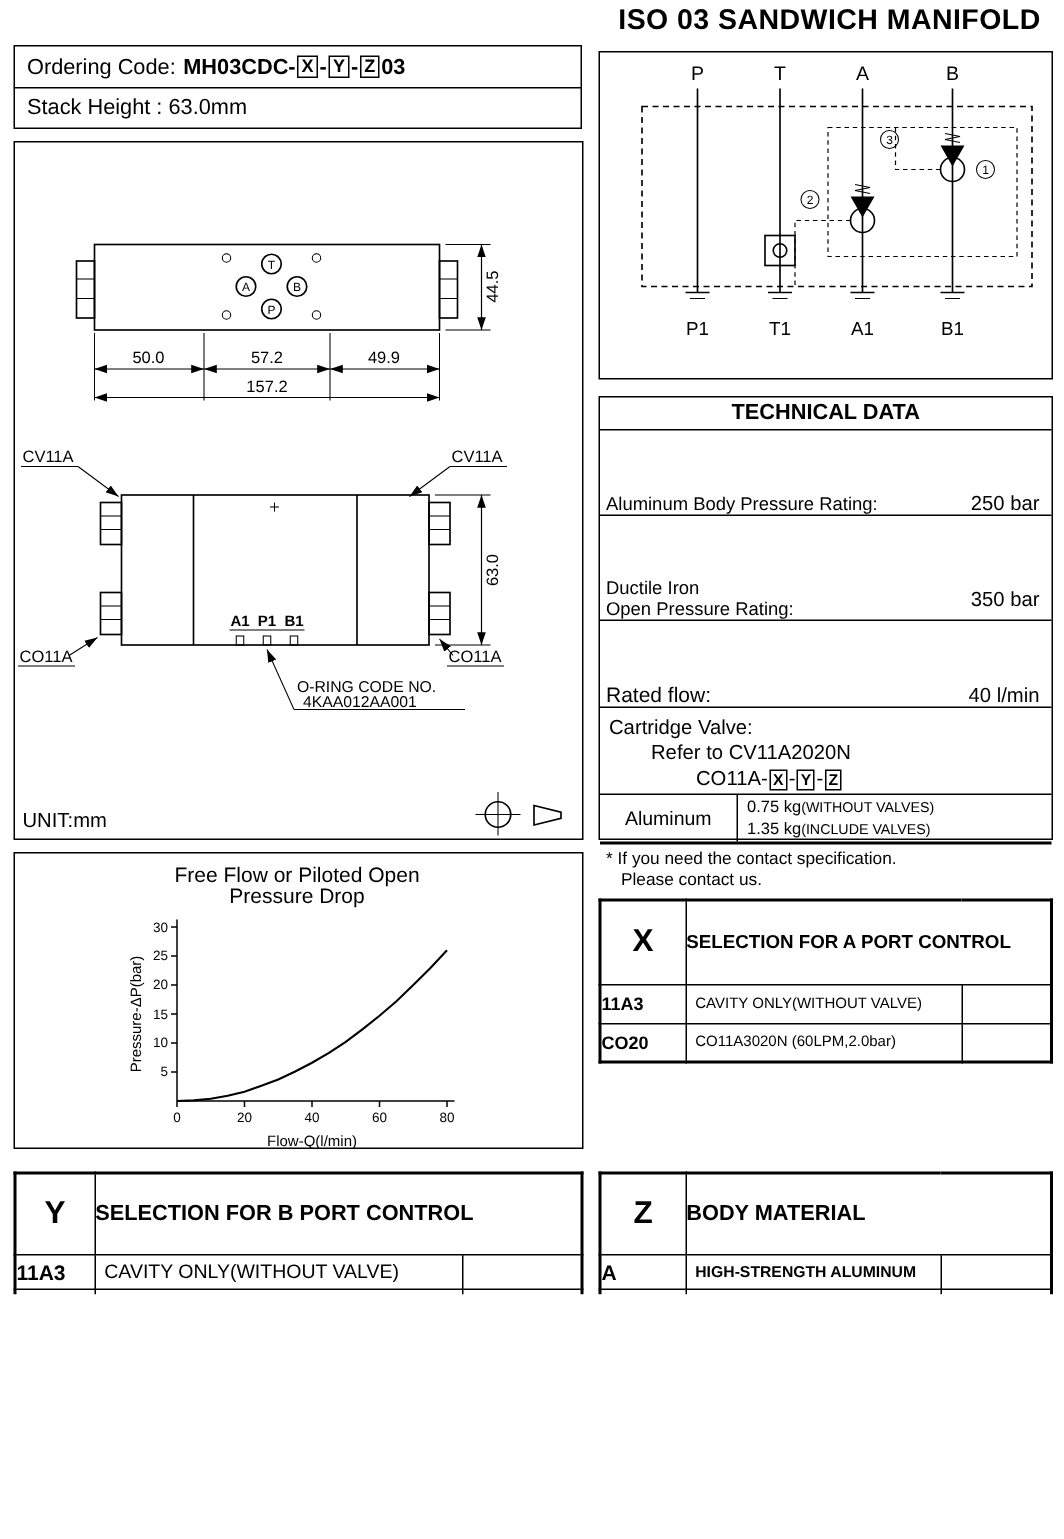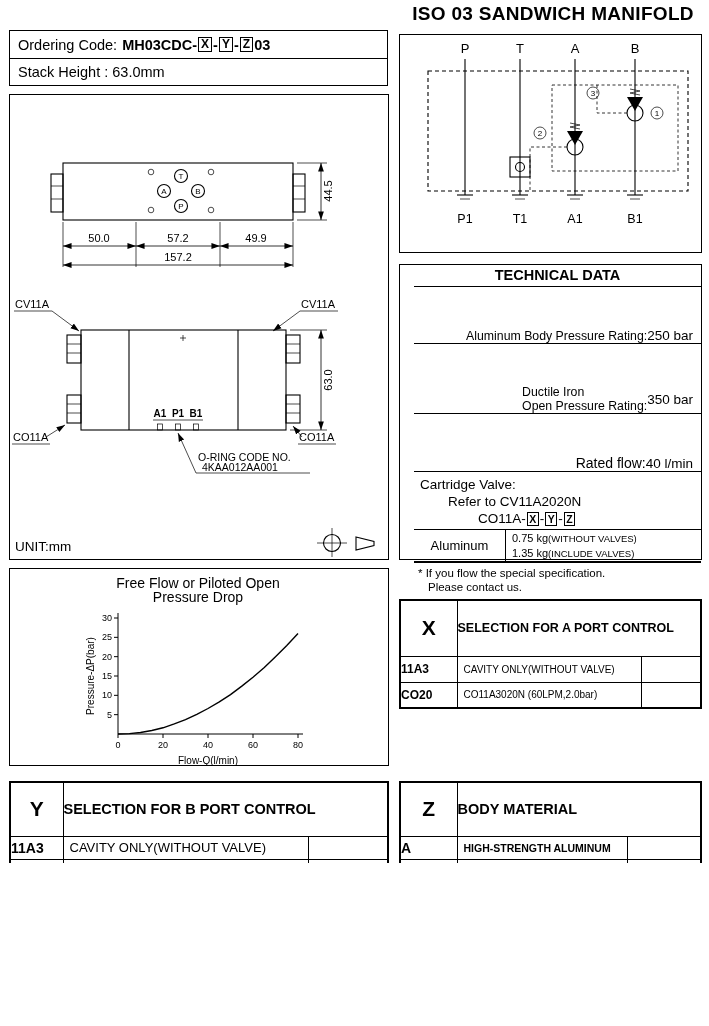--- a/index.html
+++ b/index.html
@@ -28,23 +28,23 @@
   .dt   { font-size:11px; }
   .pt   { font-size:8px; }
   .plbl { font-size:13px; text-anchor:middle; }
   .blbl { font-size:12.5px; text-anchor:middle; }
   .ball { font-size:8px; text-anchor:middle; }
   .cavlbl { font-size:11px; }
   .oring  { font-size:10.5px; }
   .unit   { font-size:13.5px; }
   .portid { font-size:10px; font-weight:bold; text-anchor:middle; }
 
-  .tech { left:399px; top:264px; width:303px; height:296px; display:flex; flex-direction:column;padding-left:14px; }
+  .tech { left:399px; top:264px; width:303px; height:296px; display:flex; flex-direction:column; }
   .tech-title { height:23px; border-bottom:1.5px solid #000; font-weight:bold; font-size:14.5px; text-align:center; line-height:21px; }
-  .trow { border-bottom:1.5px solid #000; display:flex; align-items:center; justify-content:flex-end; padding:0 8px 0 4px;margin-top:41px; }
+  .trow { border-bottom:1.5px solid #000; display:flex; align-items:center; justify-content:space-between; padding:0 8px 0 4px;margin-top:41px; }
   .trow1 { height:26px; } .trow2 { height:34px; } .trow3 { height:23px; }
   .trow .lbl  { font-size:12.3px; }
   .trow .lbl2 { font-size:12.3px; line-height:14px; }
   .trow3 .lbl { font-size:14px; }
   .trow .val  { font-size:13.5px; }
   .cart { height:110px; font-size:13.5px; padding:4px 4px 2px 6px; display:flex; flex-direction:column; line-height:17px; }
   .cart .ind1 { padding-left:28px; }
   .cart .ind2 { padding-left:58px; }
   .cart .note { margin-top:auto; font-size:11px; padding-bottom:2px; }
   .weight { height:34px; border-top:1.5px solid #000; border-bottom:1.5px solid #000; display:flex; }
@@ -301,21 +301,21 @@
     </div>
     <div class="weight">
       <div class="wmat">Aluminum</div>
       <div class="wvals">
         <div><span>0.75  kg</span><span class="wnote">(WITHOUT VALVES)</span></div>
         <div><span>1.35  kg</span><span class="wnote">(INCLUDE VALVES)</span></div>
       </div>
     </div>
     <div class="tech-fill"></div>
     <div class="note2">
-      <div>* If you flow the special specification.</div>
+      <div>* If you need the contact specification.</div>
       <div class="ind">Please contact us.</div>
     </div>
   </div>
 
   <div class="box chart">
     <div class="ctitle">
       <div>Free Flow or Piloted Open</div>
       <div>Pressure Drop</div>
     </div>
     <svg id="chart-plot" width="377" height="164" viewBox="0 0 377 164">

